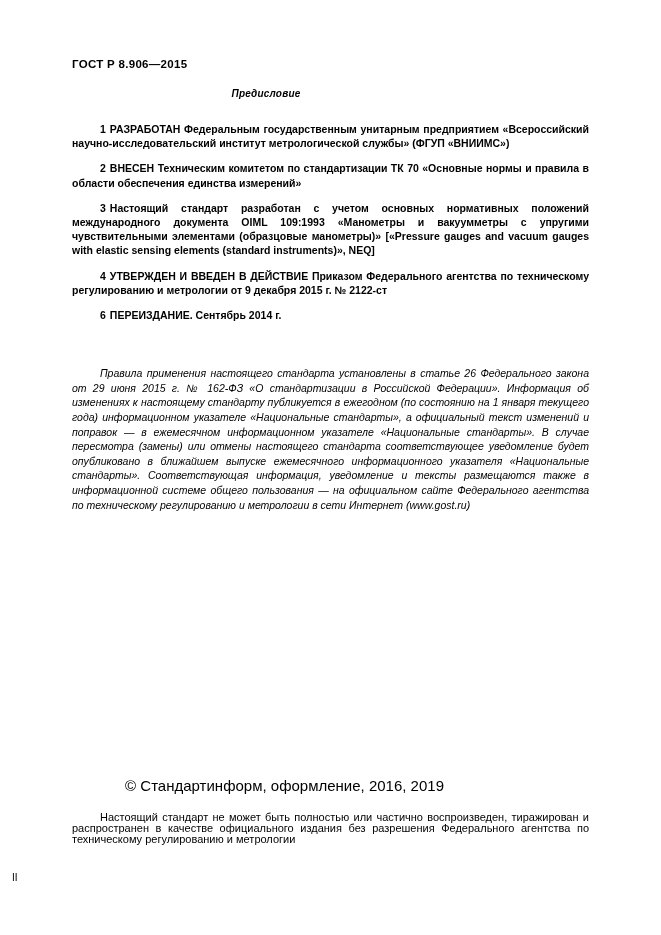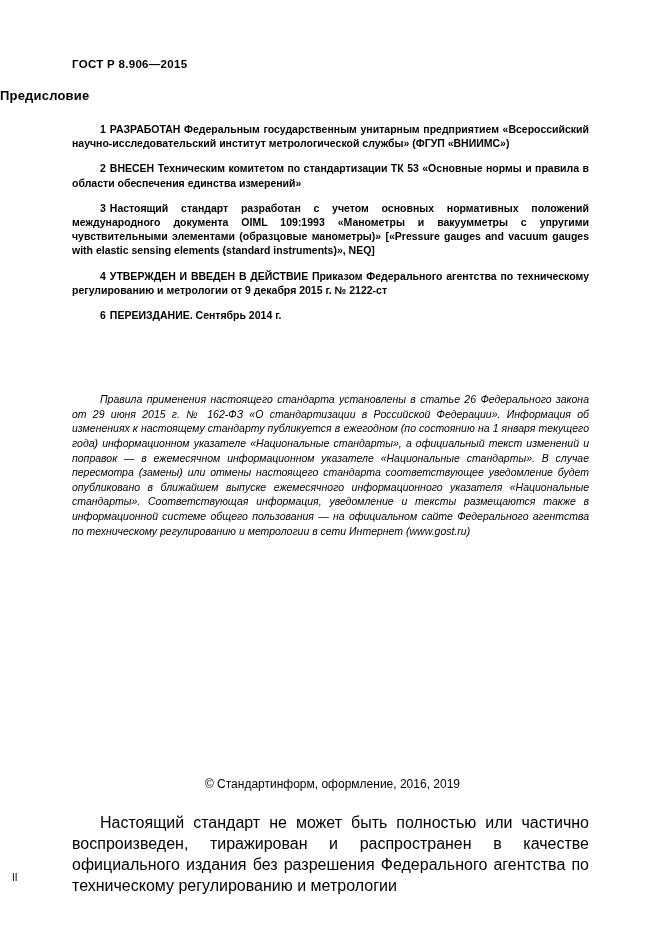--- a/index.html
+++ b/index.html
@@ -28,24 +28,25 @@
     top: 58px;
     font-size: 11.5px;
     font-weight: bold;
     letter-spacing: 0.3px;
   }
   .doc-title {
     position: absolute;
     left: 0;
     right: 0;
     top: 88px;
-    text-align: left;
-    font-size: 13px;
+    text-align: center;
+    font-size: 10px;
     font-weight: bold;
     letter-spacing: 0.2px;
+    font-style: italic;
   }
   .body-block {
     position: absolute;
     left: 72px;
     top: 122px;
     width: 517px;
   }
   p.para {
     margin: 0 0 11px 0;
     font-size: 10.5px;
@@ -57,45 +58,45 @@
   p.para .num {
     margin-right: 4px;
   }
   p.tight {
     margin-bottom: 10px;
   }
   .spacer-lg {
     height: 24px;
   }
   .italic-block {
-    margin-top: 36px;
+    margin-top: 10px;
   }
   .italic-block p {
     font-style: italic;
     font-size: 10.5px;
     line-height: 14.6px;
     text-align: justify;
     text-indent: 28px;
     margin: 0;
   }
   .copyright {
     position: absolute;
-    right: 72px;
+    right: 88px;
     top: 777px;
-    font-size: 12px;
+    font-size: 15px;
     text-align: center;
     white-space: nowrap;
   }
   .footer-note {
     position: absolute;
     left: 72px;
     top: 812px;
     width: 517px;
-    font-size: 16px;
-    line-height: 21px;
+    font-size: 11px;
+    line-height: 11px;
     text-align: justify;
     text-indent: 28px;
     margin: 0;
   }
   .page-number {
     position: absolute;
     left: 12px;
     top: 872px;
     font-size: 10px;
   }
@@ -106,21 +107,21 @@
 <div class="page">
 
   <div class="header-code">ГОСТ Р 8.906—2015</div>
 
   <div class="doc-title">Предисловие</div>
 
   <div class="body-block">
 
     <p class="para"><span class="num">1</span><span>РАЗРАБОТАН Федеральным государственным унитарным предприятием «Всероссийский научно-исследовательский институт метрологической службы» (ФГУП «ВНИИМС»)</span></p>
 
-    <p class="para"><span class="num">2</span><span>ВНЕСЕН Техническим комитетом по стандартизации ТК 53 «Основные нормы и правила в области обеспечения единства измерений»</span></p>
+    <p class="para"><span class="num">2</span><span>ВНЕСЕН Техническим комитетом по стандартизации ТК 70 «Основные нормы и правила в области обеспечения единства измерений»</span></p>
 
     <p class="para"><span class="num">3</span><span>Настоящий стандарт разработан с учетом основных нормативных положений международного документа OIML 109:1993 «Манометры и вакуумметры с упругими чувствительными элементами (образцовые манометры)» [«Pressure gauges and vacuum gauges with elastic sensing elements (standard instruments)», NEQ]</span></p>
 
     <p class="para"><span class="num">4</span><span>УТВЕРЖДЕН И ВВЕДЕН В ДЕЙСТВИЕ Приказом Федерального агентства по техническому регулированию и метрологии от 9 декабря 2015 г. № 2122-ст</span></p>
 
 
     <p class="para tight"><span class="num">6</span><span>ПЕРЕИЗДАНИЕ. Сентябрь 2014 г.</span></p>
 
     <div class="spacer-lg"></div>
 

